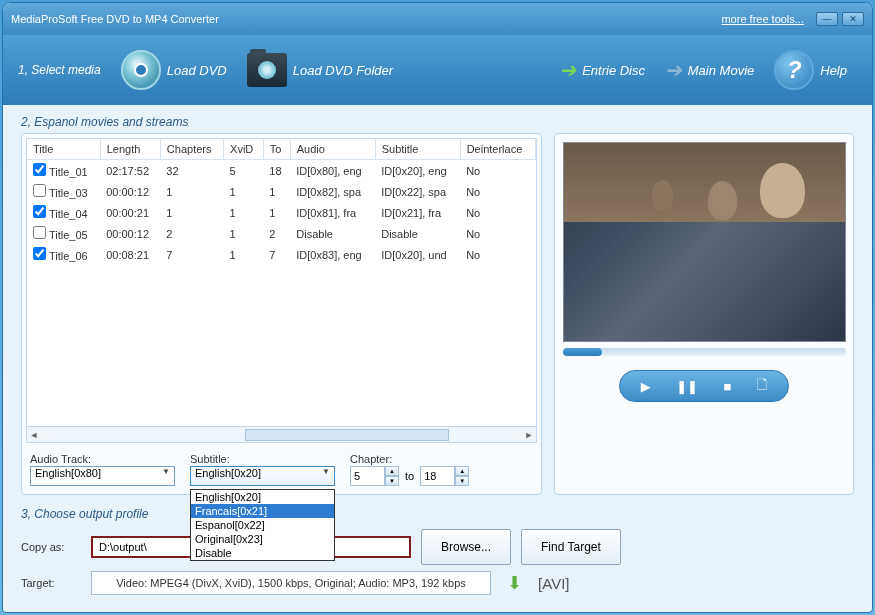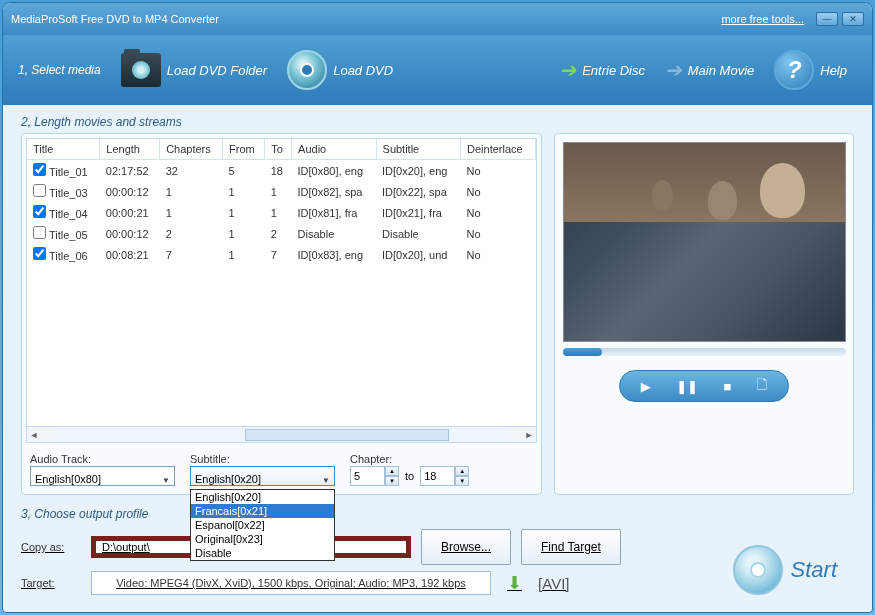--- a/index.html
+++ b/index.html
@@ -37,21 +37,21 @@
 table.data td { padding: 3px 6px; color: #333; white-space: nowrap; }
 table.data input[type=checkbox] { margin-right: 3px; }
 .hscroll { height: 16px; border: 1px solid #c5d8eb; border-top: none; background: #f0f5fa; display: flex; align-items: center; }
 .hscroll .track { flex: 1; height: 12px; background: #eef5fc; margin: 0 14px; position: relative; }
 .hscroll .thumb { position: absolute; left: 0; width: 45%; height: 100%; background: #d5e5f3; border: 1px solid #a5c5e0; }
 .hscroll .arr { width: 14px; text-align: center; font-size: 9px; color: #666; }
 
 .controls-row { display: flex; gap: 15px; padding: 10px 4px 4px; font-size: 11px; position: relative; }
 .ctrl-col { display: flex; flex-direction: column; gap: 1px; }
 .ctrl-col label { color: #333; }
-.combo { width: 145px; height: 20px; border: 1px solid #7a9fc5; background: #fff; font-size: 11px; padding: 0 4px; display: flex; align-items: flex-end; justify-content: space-between; cursor: pointer; }
+.combo { width: 145px; height: 20px; border: 1px solid #7a9fc5; background: #fff; font-size: 11px; padding: 0 4px; display: flex; align-items: flex-start; justify-content: space-between; cursor: pointer; }
 .combo.hl { border: 1px solid #3d8bc5; background: linear-gradient(#fff,#e5f0fb); }
 .combo-arr { font-size: 8px; color: #444; }
 .dropdown { position: absolute; top: 36px; left: 0; width: 145px; background: #fff; border: 1px solid #333; font-size: 11px; z-index: 10; }
 .dropdown div { padding: 1px 4px; cursor: pointer; }
 .dropdown div.sel { background: #2e7bd4; color: #fff; }
 .spinner-row { display: flex; align-items: center; gap: 6px; }
 .spinner { display: flex; }
 .spinner input { width: 35px; height: 20px; border: 1px solid #a5bfd8; font-size: 11px; padding: 0 3px; }
 .spinner .spbtns { display: flex; flex-direction: column; }
 .spinner .spbtns div { width: 14px; height: 10px; border: 1px solid #a5bfd8; background: linear-gradient(#f5faff,#d5e5f3); font-size: 6px; text-align: center; line-height: 8px; cursor: pointer; }
@@ -61,23 +61,23 @@
 .preview-scene::before { content: ''; position: absolute; top: 0; left: 0; right: 0; height: 40%; background: linear-gradient(#6a5a4a, #8a7560); }
 .preview-scene::after { content: ''; position: absolute; top: 20px; right: 40px; width: 45px; height: 55px; background: #c5b095; border-radius: 50% 50% 45% 45%; box-shadow: -60px 10px 0 -8px #9a8570, -120px 5px 0 -12px #8a7560; }
 .seek { width: 283px; height: 8px; margin-top: 6px; background: linear-gradient(#c5d8eb,#e8f2fb); border-radius: 4px; position: relative; }
 .seek::after { content:''; position: absolute; left: 0; width: 14%; height: 100%; background: linear-gradient(#4a9fd8,#2e7bb8); border-radius: 4px; }
 .play-ctrls { margin-top: 14px; width: 170px; height: 32px; background: linear-gradient(#6bb5e5,#3d8bc5); border-radius: 16px; display: flex; align-items: center; justify-content: space-around; padding: 0 8px; border: 1px solid #2e7bb8; }
 .play-ctrls span { color: #fff; font-size: 13px; cursor: pointer; }
 
 .section3 { padding: 12px 18px 4px; font-size: 12px; font-style: italic; color: #2a5a85; }
 
 .output-area { padding: 4px 18px; }
-.out-row { display: flex; align-items: center; gap: 10px; font-size: 11px; margin-bottom: 6px; text-decoration: underline; }
+.out-row { display: flex; align-items: center; gap: 10px; font-size: 11px; margin-bottom: 6px; }
 .out-row label { width: 60px; color: #333; }
-.path-box { flex: 1; height: 22px; border: 5px solid #7f1d1d; background: #fff; padding: 0 6px; display: flex; align-items: center; font-size: 11px; max-width: 320px; }
+.path-box { flex: 1; height: 22px; border: 2px solid #7f1d1d; background: #fff; padding: 0 6px; display: flex; align-items: center; font-size: 11px; max-width: 320px; }
 .btn { height: 36px; padding: 0 19px; border: 1px solid #8fa5bb; background: linear-gradient(#fdfeff,#e5eef8); font-size: 12px; cursor: pointer; border-radius: 2px; }
 .target-box { width: 400px; height: 24px; border: 1px solid #a5bfd8; background: #fff; display: flex; align-items: center; justify-content: center; font-size: 11px; color: #333; }
 .down-arr { color: #5db040; font-size: 18px; margin: 0 6px; }
 .fmt { font-size: 15px; color: #555; }
 
 .start-area { position: absolute; right: 35px; bottom: 25px; display: flex; align-items: center; gap: 8px; cursor: pointer; }
 .start-disc { width: 50px; height: 50px; border-radius: 50%; background: radial-gradient(circle at 40% 35%, #e5f5fb 15%, #a5d5e8 50%, #6bb5d5 80%); border: 2px solid #8fc5de; position: relative; }
 .start-disc::after { content: ''; position: absolute; width: 12px; height: 12px; background: #fff; border-radius: 50%; top: 50%; left: 50%; transform: translate(-50%,-50%); border: 2px solid #a5d5e8; }
 .start-label { font-size: 22px; font-style: italic; color: #2e7bb8; }
 
@@ -93,55 +93,55 @@
     <span class="more-link">more free tools...</span>
     <div class="win-btns">
       <div class="win-btn">—</div>
       <div class="win-btn">✕</div>
     </div>
   </div>
 
   <div class="toolbar">
     <span class="step-label">1, Select media</span>
     <div class="tool-item">
+      <div class="disc-icon"></div>
+      <span>Load DVD</span>
+    </div>
+    <div class="tool-item">
       <div class="folder-icon"></div>
       <span>Load DVD Folder</span>
     </div>
-    <div class="tool-item">
-      <div class="disc-icon"></div>
-      <span>Load DVD</span>
-    </div>
     <div style="flex:1"></div>
     <div class="tool-item">
       <span class="arrow-icon">➔</span>
       <span>Entrie Disc</span>
     </div>
     <div class="tool-item">
       <span class="arrow-icon dim">➔</span>
       <span>Main Movie</span>
     </div>
     <div class="tool-item">
       <div class="help-icon">?</div>
       <span>Help</span>
     </div>
   </div>
 
   <div class="content-area">
-    <div class="section2">2, Length movies and streams</div>
+    <div class="section2">2, Espanol movies and streams</div>
 
     <div class="main-row">
       <div class="left-panel">
         <div class="table-wrap">
           <table class="data">
             <thead>
                 <tr id="hdr">
                   <th>Title</th>
                   <th>Length</th>
                   <th>Chapters</th>
-                  <th>From</th>
+                  <th>XviD</th>
                   <th>To</th>
                   <th>Audio</th>
                   <th>Subtitle</th>
                   <th>Deinterlace</th>
                 </tr>
               </thead>
             <tbody id="tbody">
                 <tr>
                   <td><input type="checkbox" checked="" style="">Title_01</td>
                   <td>02:17:52</td>
@@ -272,18 +272,14 @@
         <button class="btn">Find Target</button>
       </div>
       <div class="out-row">
         <label>Target:</label>
         <div class="target-box">Video: MPEG4 (DivX, XviD), 1500 kbps, Original; Audio: MP3, 192 kbps</div>
         <span class="down-arr">⬇</span>
         <span class="fmt">[AVI]</span>
       </div>
     </div>
 
-    <div class="start-area">
-      <div class="start-disc"></div>
-      <span class="start-label">Start</span>
-    </div>
   </div>
 </div>
 
 </body></html>

